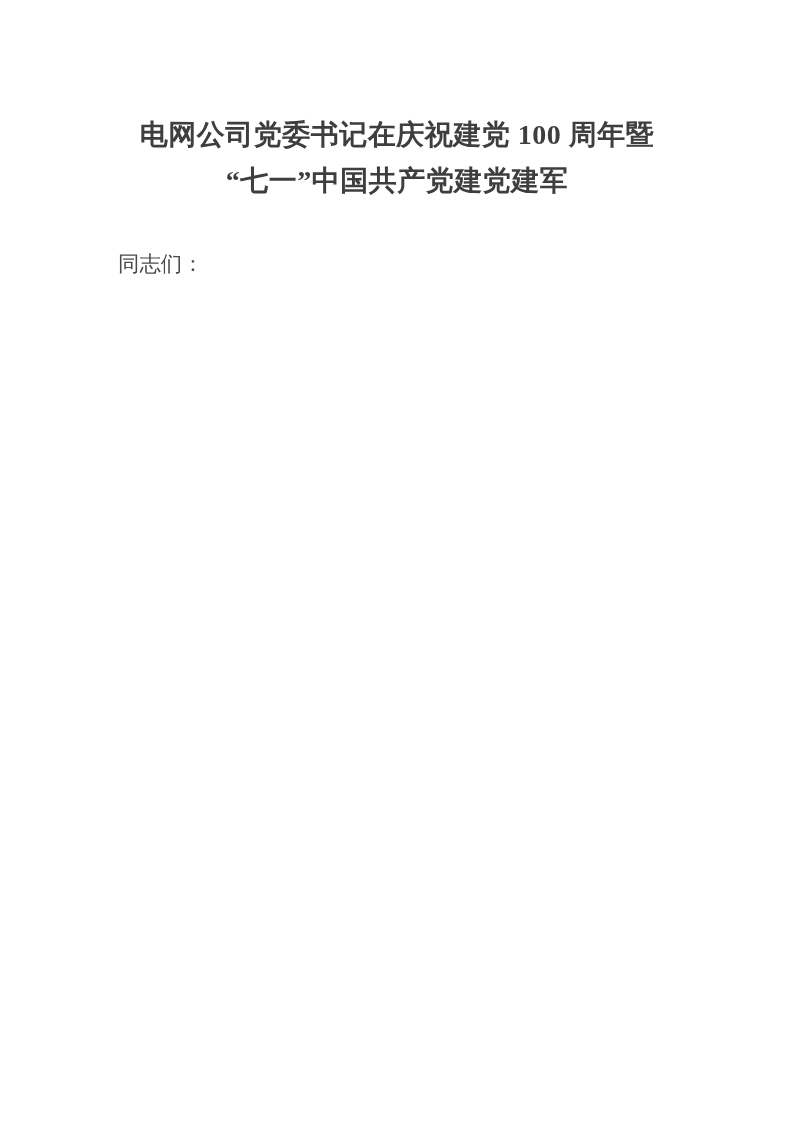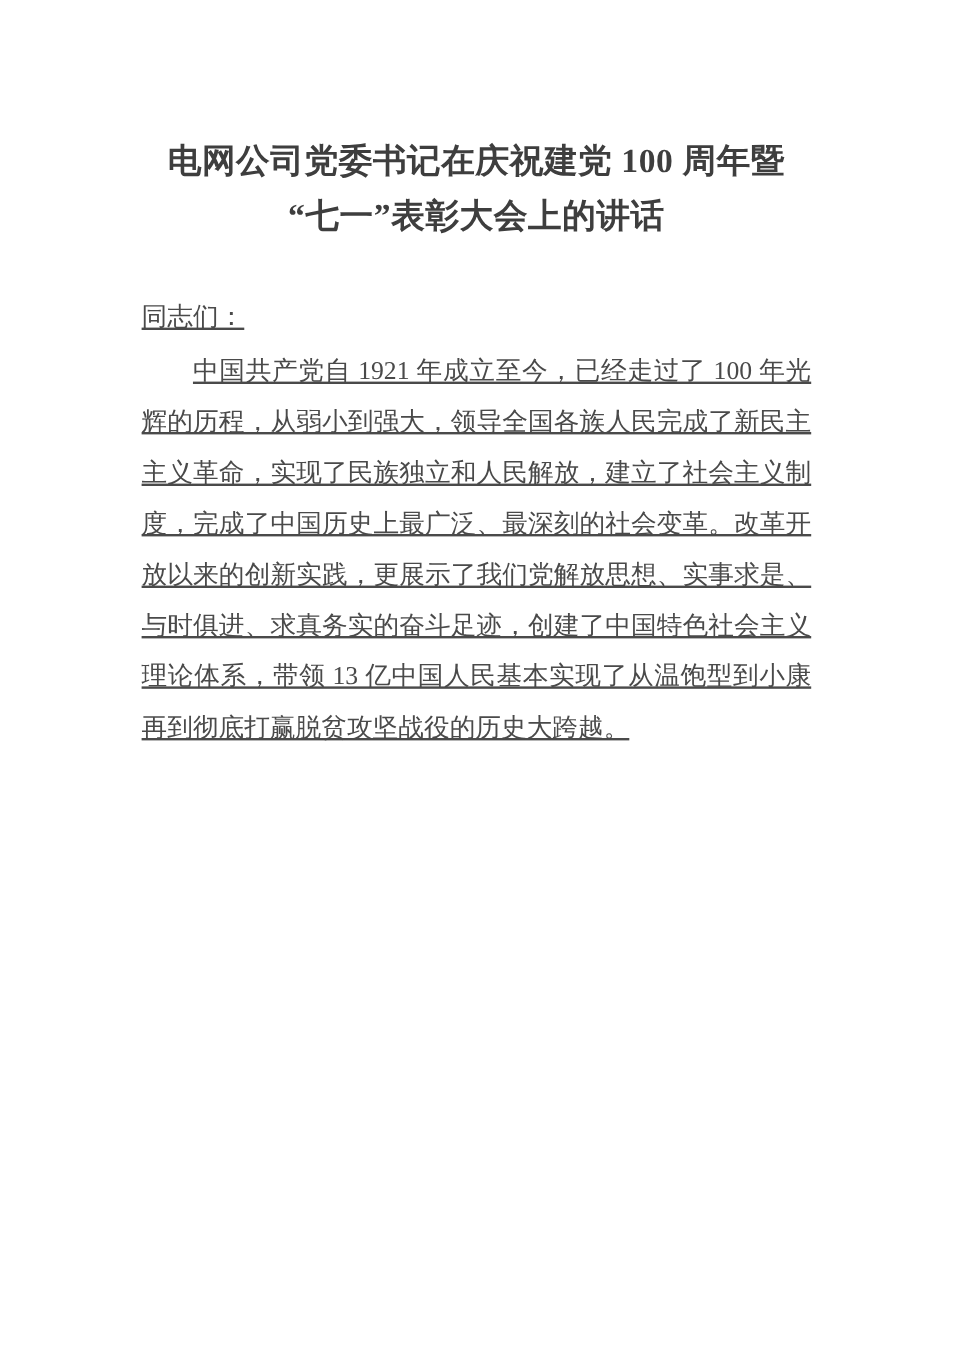--- a/index.html
+++ b/index.html
@@ -27,37 +27,35 @@
     .doc-body {
       margin-top: 39px;
       font-size: 21.4px;
       color: #4a4a4a;
       line-height: 42.4px;
       text-align: justify;
     }
     .doc-body p {
       margin: 0 0 2.5px 0;
       text-indent: 2em;
-      text-decoration: underline;
     }
     .doc-body p.salutation {
       text-indent: 0;
     }
   </style>
 </head>
 <body>
 
 <div class="page">
 
   <h1 class="doc-title">
     <div>电网公司党委书记在庆祝建党 100 周年暨</div>
-    <div>“七一”表彰大会上的讲话</div>
+    <div>“七一”中国共产党建党建军</div>
   </h1>
 
   <div class="doc-body">
     <p class="salutation">同志们：</p>
 
 
-    <p>中国共产党自 1921 年成立至今，已经走过了 100 年光辉的历程，从弱小到强大，领导全国各族人民完成了新民主主义革命，实现了民族独立和人民解放，建立了社会主义制度，完成了中国历史上最广泛、最深刻的社会变革。改革开放以来的创新实践，更展示了我们党解放思想、实事求是、与时俱进、求真务实的奋斗足迹，创建了中国特色社会主义理论体系，带领 13 亿中国人民基本实现了从温饱型到小康再到彻底打赢脱贫攻坚战役的历史大跨越。</p>
 
   </div>
 
 </div>
 
 </body></html>

